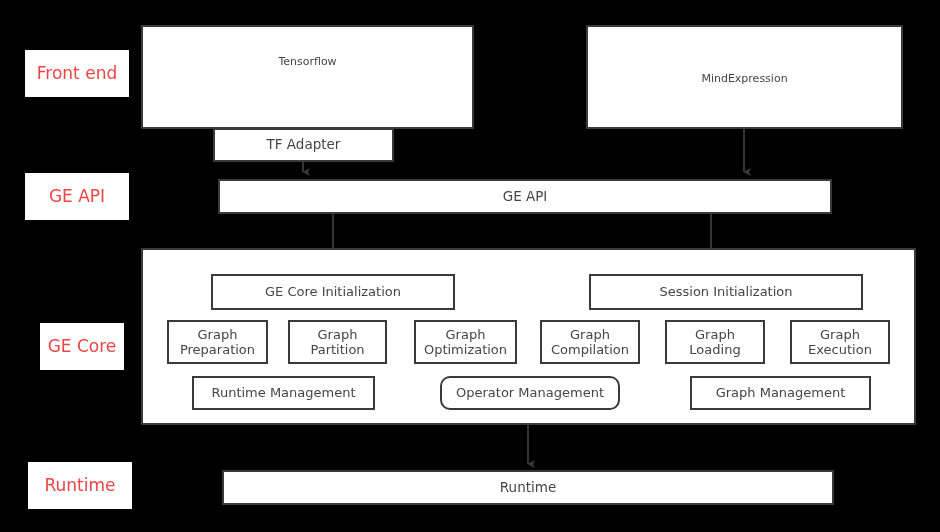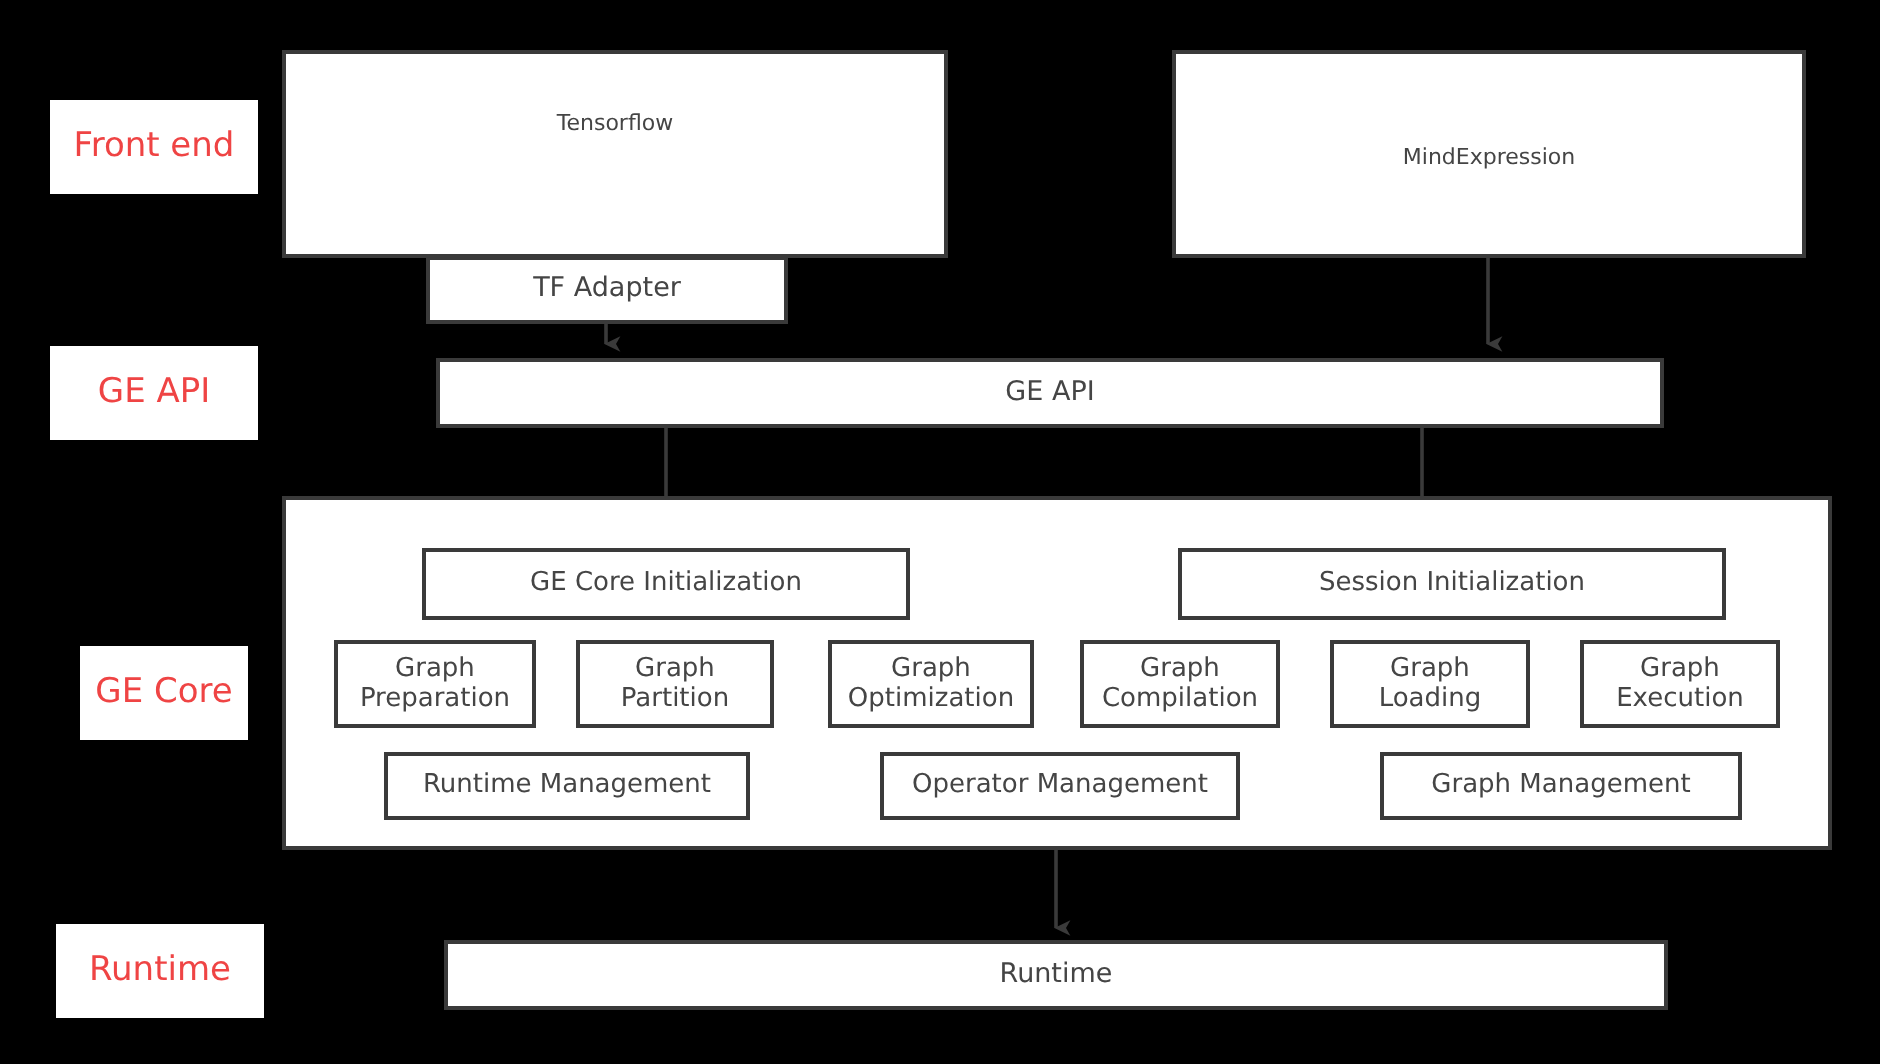--- a/index.html
+++ b/index.html
@@ -102,18 +102,18 @@
   <div class="box unit" style="left:414px;top:320px;width:103px;height:44px;">Graph
 Optimization</div>
   <div class="box unit" style="left:540px;top:320px;width:100px;height:44px;">Graph
 Compilation</div>
   <div class="box unit" style="left:665px;top:320px;width:100px;height:44px;">Graph
 Loading</div>
   <div class="box unit" style="left:790px;top:320px;width:100px;height:44px;">Graph
 Execution</div>
 
   <div class="box mgmt" style="left:192px;top:376px;width:183px;height:34px;">Runtime Management</div>
-  <div class="box mgmt" style="left:440px;top:376px;width:180px;height:34px;">Operator Management</div>
+  <div class="box mgmt" style="left:440px;top:376px;width:180px;height:34px;border-radius:10px;">Operator Management</div>
   <div class="box mgmt" style="left:690px;top:376px;width:181px;height:34px;">Graph Management</div>
 
   <div class="box bar" style="left:222px;top:470px;width:612px;height:35px;">Runtime</div>
 
 </div>
 
 </body></html>

